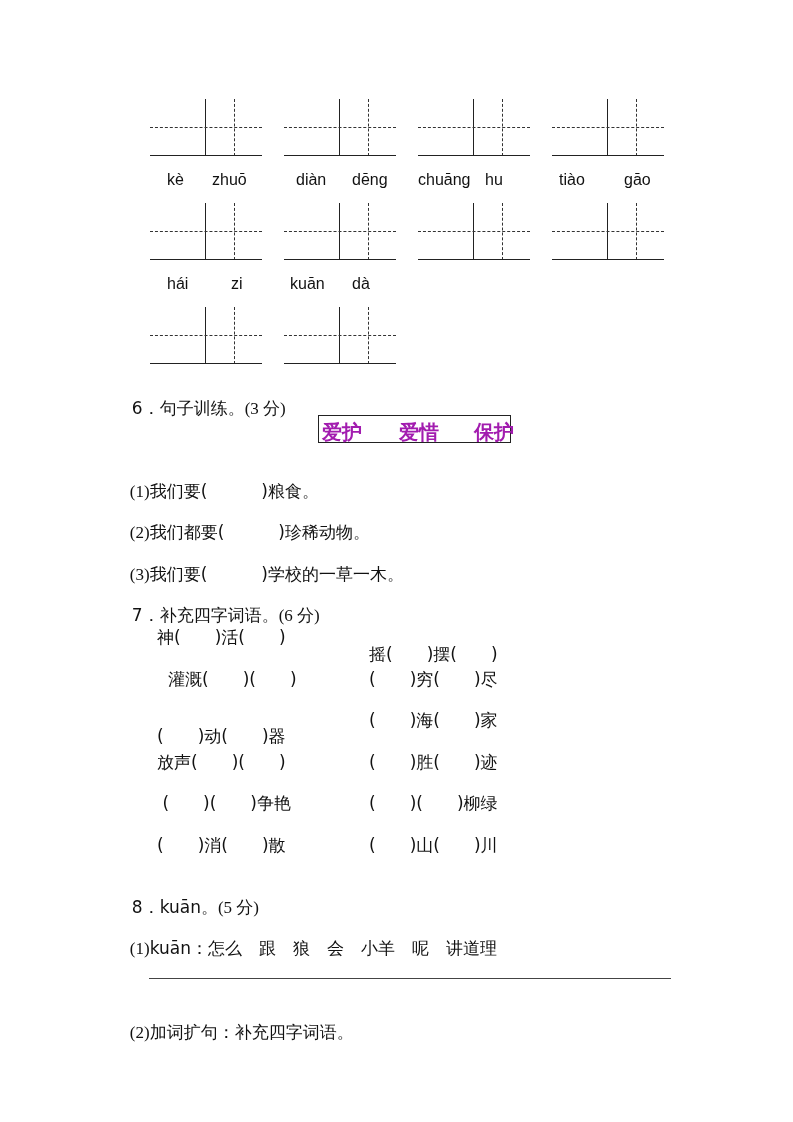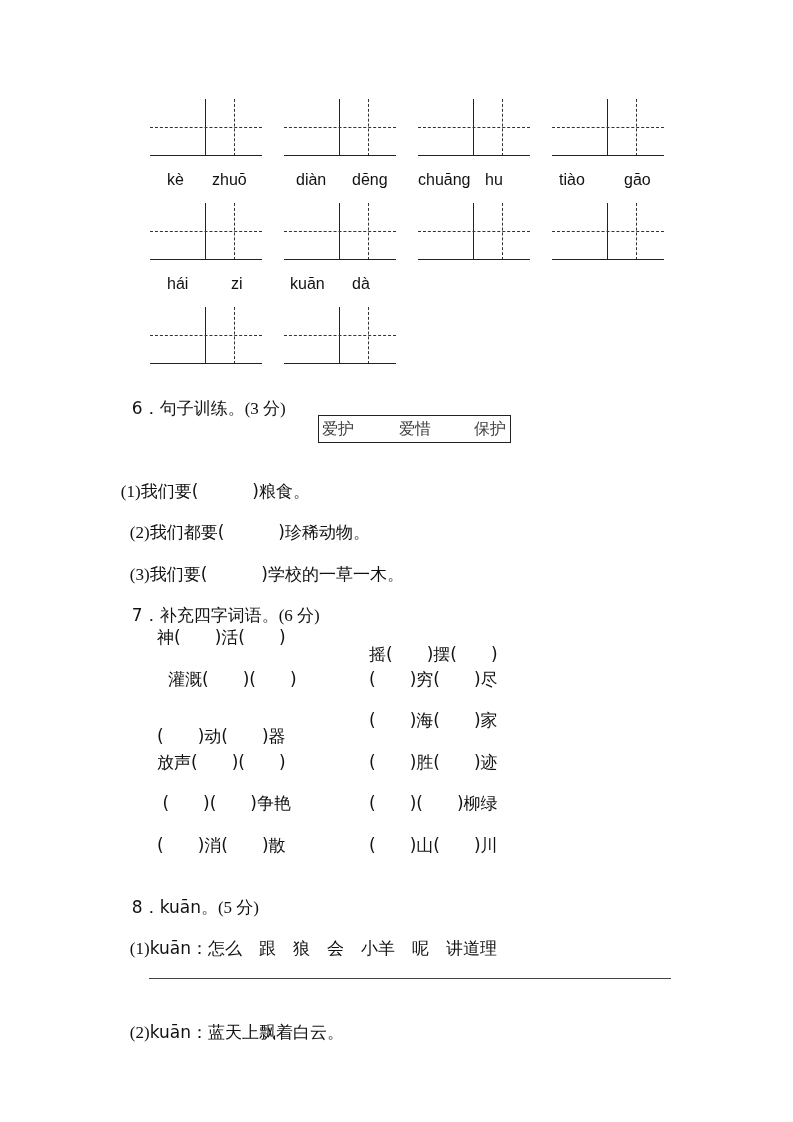--- a/index.html
+++ b/index.html
@@ -7,21 +7,21 @@
          font-family:"DejaVu Sans","Liberation Sans",sans-serif; color:#111; }
   .grid { position:absolute; width:112px; height:57px; }
   .grid .vs { position:absolute; left:55px; top:0; width:0; height:57px; border-left:1.3px solid #222; }
   .grid .vd { position:absolute; left:84px; top:0; width:0; height:57px; border-left:1px dashed #333; }
   .grid .hd { position:absolute; left:0; top:28px; width:112px; height:0; border-top:1px dashed #333; }
   .grid .hb { position:absolute; left:0; top:56px; width:112px; height:0; border-top:1.3px solid #222; }
   .py { position:absolute; font-family:"Liberation Sans",sans-serif; font-size:16px; color:#111; white-space:pre; }
   .txt { position:absolute; font-size:17px; white-space:pre; line-height:20px; }
   .serif { font-family:"Liberation Serif",serif;margin-top:6px; }
   .wordbox { position:absolute; left:318px; top:415px; width:191px; height:26px; border:1.3px solid #222;
-             font-family:"DejaVu Serif","Liberation Serif",serif; font-size:16px; color:#404040; }
+             font-family:"DejaVu Serif","Liberation Serif",serif; font-size:20px; color:#a21caf;font-weight:bold; }
   .wordbox span { position:absolute; top:3px; white-space:pre; }
   .answer-line { position:absolute; left:149px; top:978px; width:522px; height:0; border-top:1px solid #444; }
 </style>
 </head>
 <body>
 
 <div id="pinyin-section">
     <div class="grid" style="left: 150px; top: 99px;">
       <div class="vs"></div>
       <div class="vd"></div>
@@ -99,21 +99,21 @@
 <div class="txt" style="left:121px; top:378px;">
   <span>6．</span><span>句子训练。</span><span class="serif">(3 分)</span>
 </div>
 
 <div class="wordbox">
   <span style="left:3px;">爱护</span>
   <span style="left:80px;">爱惜</span>
   <span style="left:155px;">保护</span>
 </div>
 
-<div class="txt" style="left:110px; top:461px;">
+<div class="txt" style="left:119px; top:461px;">
   <span class="serif">(1)</span><span>我们要(</span><span>          </span><span>)粮食。</span>
 </div>
 <div class="txt" style="left:119px; top:502px;">
   <span class="serif">(2)</span><span>我们都要(</span><span>          </span><span>)珍稀动物。</span>
 </div>
 <div class="txt" style="left:119px; top:544px;">
   <span class="serif">(3)</span><span>我们要(</span><span>          </span><span>)学校的一草一木。</span>
 </div>
 
 <div class="txt" style="left:121px; top:585px;text-align:center;">
@@ -135,14 +135,14 @@
 <div class="txt" style="left:369px; top:835px;">(　　)山(　　)川</div>
 
 <div class="txt" style="left:121px; top:877px;">
   <span>8．</span><span>kuān。</span><span class="serif">(5 分)</span>
 </div>
 <div class="txt" style="left:119px; top:918px;">
   <span class="serif">(1)</span><span>kuān：怎么　跟　狼　会　小羊　呢　讲道理</span>
 </div>
 <div class="answer-line"></div>
 <div class="txt" style="left:119px; top:1002px;">
-  <span class="serif">(2)</span><span>kuān：蓝天上飘着白云。</span>
+  <span class="serif">(2)</span><span>加词扩句：补充四字词语。</span>
 </div>
 
 </body></html>

